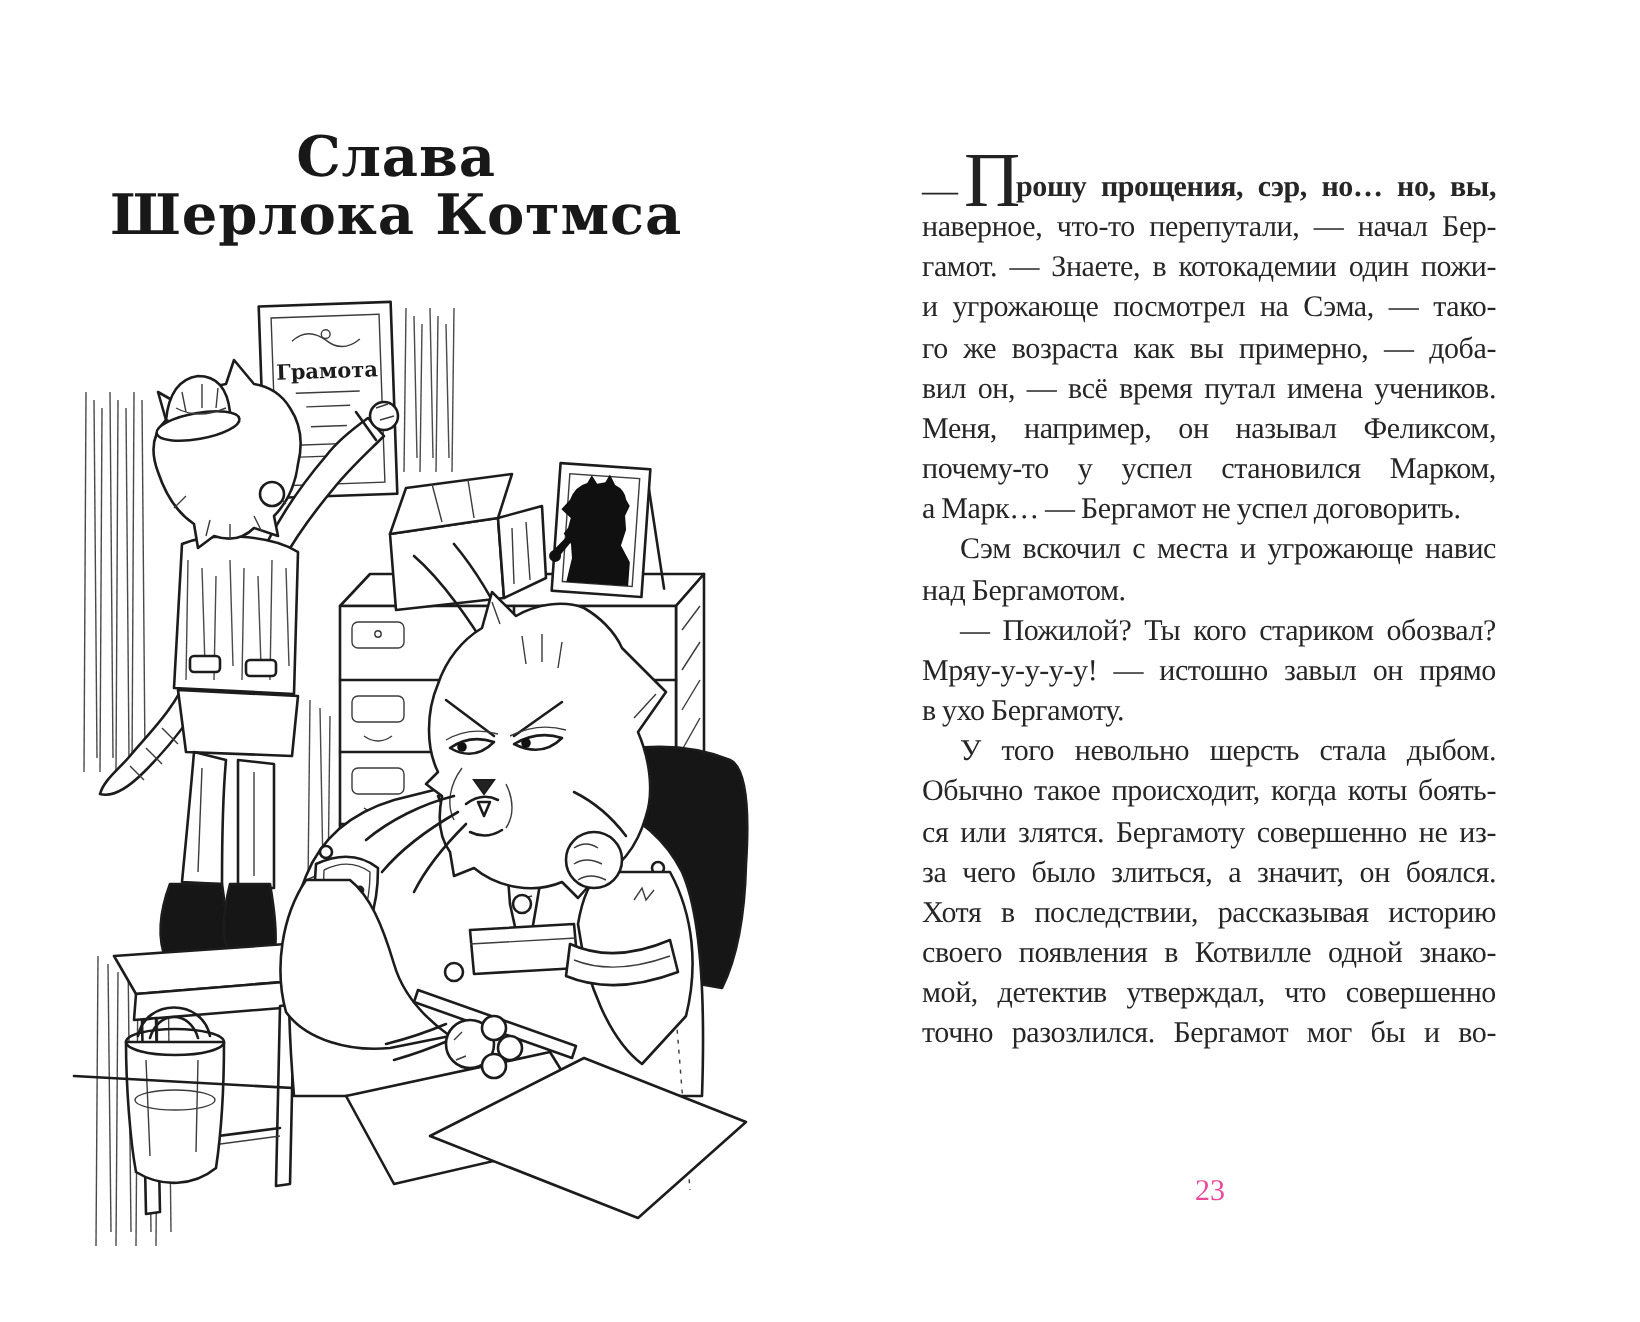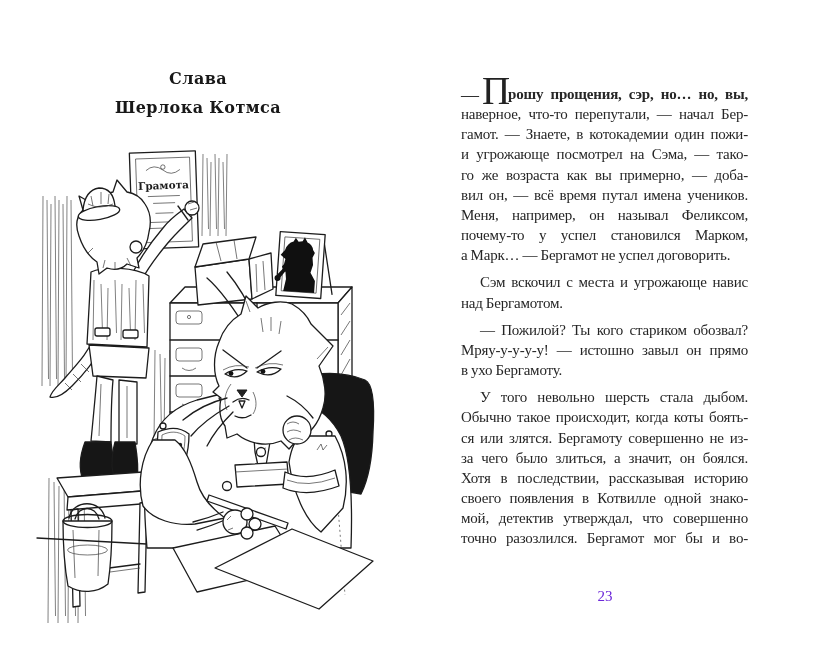--- a/index.html
+++ b/index.html
@@ -1,41 +1,41 @@
 <!DOCTYPE html>
 <html><head>
 <meta charset="utf-8">
 <style>
   html,body{margin:0;padding:0;background:#fff;}
   .spread{position:relative;width:820px;height:661px;background:#ffffff;overflow:hidden;
           font-family:"Liberation Serif","DejaVu Serif",serif;color:#2a2a2a;}
   
   .chapter-title{position:absolute;left:37px;top:64px;width:322px;text-align:center;
     font-family:"DejaVu Serif","Liberation Serif",serif;font-weight:700;color:#181818;
-    font-size:16px;line-height:29px;letter-spacing:.4px;}
+    font-size:28px;line-height:29px;letter-spacing:.4px;}
   .illustration{position:absolute;left:35px;top:140px;width:350px;height:495px;}
   .illustration path,.illustration rect,.illustration line,.illustration ellipse,.illustration circle,.illustration polyline{
     vector-effect:none;}
   .ink{stroke:#1c1c1c;stroke-width:1.3;fill:none;stroke-linecap:round;stroke-linejoin:round;}
   .ink-f{stroke:#1c1c1c;stroke-width:1.3;fill:#ffffff;stroke-linecap:round;stroke-linejoin:round;}
   .ink-b{stroke:#1c1c1c;stroke-width:1.3;fill:#161616;stroke-linecap:round;stroke-linejoin:round;}
   .thin{stroke:#3c3c3c;stroke-width:.7;fill:none;}
   .hatch line{stroke:#4a4a4a;stroke-width:.7;}
   .cert-text{font-family:"DejaVu Serif",serif;font-size:10.5px;font-weight:700;fill:#1c1c1c;}
   
   .text-column{position:absolute;left:461px;top:84px;width:287px;font-size:15px;
     line-height:20.15px;letter-spacing:-0.2px;word-spacing:-0.4px;color:#262626;}
   .line{text-align:justify;text-align-last:justify;}
   .line.no-just{text-align-last:left;}
-  .line.indent{text-indent:19px;margin-top:7px;}
+  .line.indent{text-indent:19px;}
   .line.line-first{padding-left:47px;font-weight:bold;}
   .i-dash{position:absolute;left:0;top:1px;font-size:18px;letter-spacing:0;}
   .i-cap{position:absolute;left:21px;top:-13px;font-size:39px;line-height:39px;color:#222;}
   .pagenum{position:absolute;left:560px;top:588px;width:90px;text-align:center;
-    font-size:15px;color:#6d28d9;}
+    font-size:15px;color:#ec4899;}
 </style>
 </head>
 <body>
 
 <div class="spread">
 
   <div>
     <div class="chapter-title">
       <div>Слава</div>
       <div>Шерлока Котмса</div>

